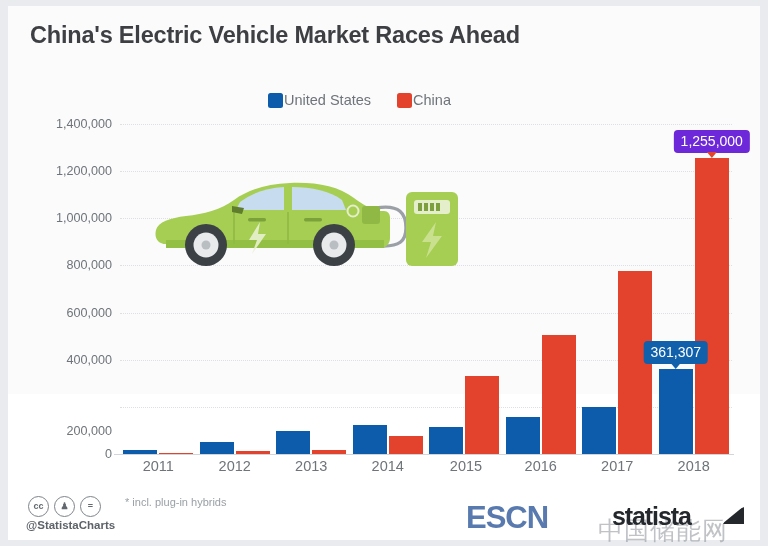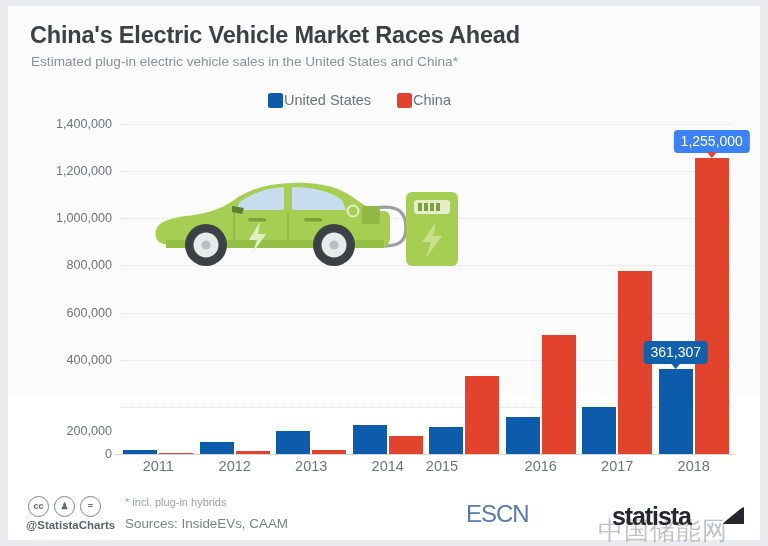--- a/index.html
+++ b/index.html
@@ -66,21 +66,21 @@
   .bar{position:absolute;bottom:0;}
   .bar.us{background:#0c5cab;}
   .bar.cn{background:#e3432c;}
 
   
   .callout{
     position:absolute;padding:3px 7px 4px 7px;border-radius:4px;
     font-size:14px;color:#ffffff;white-space:nowrap;font-weight:normal;
     transform:translateX(-50%);
   }
-  .callout.cn{background:#3b82f6;}
+  .callout.cn{background:#6d28d9;}
   .callout.us{background:#1060ab;}
   .callout:after{
     content:"";position:absolute;left:50%;bottom:-5px;
     margin-left:-5px;width:0;height:0;
     border-left:5px solid transparent;border-right:5px solid transparent;
     border-top:6px solid currentColor;
   }
   .callout.cn:after{color:#e3432c;}
   .callout.us:after{color:#1060ab;}
 
@@ -97,41 +97,40 @@
   }
   .handle{
     position:absolute;left:18px;top:29px;
     font-size:11.5px;color:#5d6369;font-weight:bold;white-space:nowrap;
   }
   .note1{position:absolute;left:117px;top:6px;font-size:11px;color:#9aa0a6;white-space:nowrap;}
   .note2{position:absolute;left:117px;top:26px;font-size:13.4px;color:#7b8187;white-space:nowrap;}
 
   .escn{
     position:absolute;left:458px;top:494px;
-    font-size:24px;font-weight:normal;color:#4a6fa8;
+    font-size:31px;font-weight:bold;color:#4a6fa8;
     letter-spacing:-1px;opacity:.92;
   }
   .statista{
     position:absolute;left:604px;top:496px;
     font-size:25px;font-weight:bold;color:#24282c;letter-spacing:-1.1px;
   }
   .st-mark{position:absolute;left:712px;top:498px;width:26px;height:22px;}
   .cnwm{
     position:absolute;left:590px;top:508px;
     font-size:25px;color:#8d9299;opacity:.55;letter-spacing:1px;white-space:nowrap;
   }
 </style>
 </head>
 <body>
 
 <div class="frame">
   <div class="card">
 
     <div class="title">China's Electric Vehicle Market Races Ahead</div>
-    <div class="subtitle">Estimated plug-in electric vehicle sales in the United States and China*</div>
 
     <div class="legend">
       <div class="lg-item">
         <span class="sw" id="sw0" style="background: rgb(12, 92, 171);"></span>
         <span class="lg-label">United States</span>
       </div>
       <div class="lg-item">
         <span class="sw" id="sw1" style="background: rgb(227, 67, 44);"></span>
         <span class="lg-label">China</span>
       </div>
@@ -222,37 +221,36 @@
     </div>
 
     <div class="footer">
       <div class="cc-row">
         <span class="cc">cc</span>
         <span class="cc">♟</span>
         <span class="cc">=</span>
       </div>
       <div class="handle">@StatistaCharts</div>
       <div class="note1">* incl. plug-in hybrids</div>
-      <div class="note2">Sources: InsideEVs, CAAM</div>
     </div>
 
     <div class="escn">ESCN</div>
     <div class="cnwm">中国储能网</div>
     <div class="statista">statista</div>
     <div class="st-mark">
       <svg viewBox="0 0 26 22" width="26" height="22" xmlns="http://www.w3.org/2000/svg">
         <path d="M2 20 L24 20 L24 2 Z" fill="#24282c"></path>
         <path d="M2 20 C6 10 14 5 24 2" fill="none" stroke="#ffffff" stroke-width="2"></path>
       </svg>
     </div>
 
   <div class="xlab" style="left: 150.25px;">2011</div>
       <div class="xlab" style="left: 226.75px;">2012</div>
       <div class="xlab" style="left: 303.25px; text-align: right;">2013</div>
       <div class="xlab" style="left: 379.75px;">2014</div>
-      <div class="xlab" style="left: 434px;">2015</div>
+      <div class="xlab" style="left: 458px;">2015</div>
       <div class="xlab" style="left: 532.75px;">2016</div>
       <div class="xlab" style="left: 609.25px;">2017</div>
       <div class="xlab" style="left: 685.75px;">2018</div>
       <div class="callout cn" style="left: 703.75px; top: 124.179px;">1,255,000</div>
       <div class="callout us" style="left: 667.75px; top: 334.835px;">361,307</div>
     </div>
 </div>
 
 </body></html>

